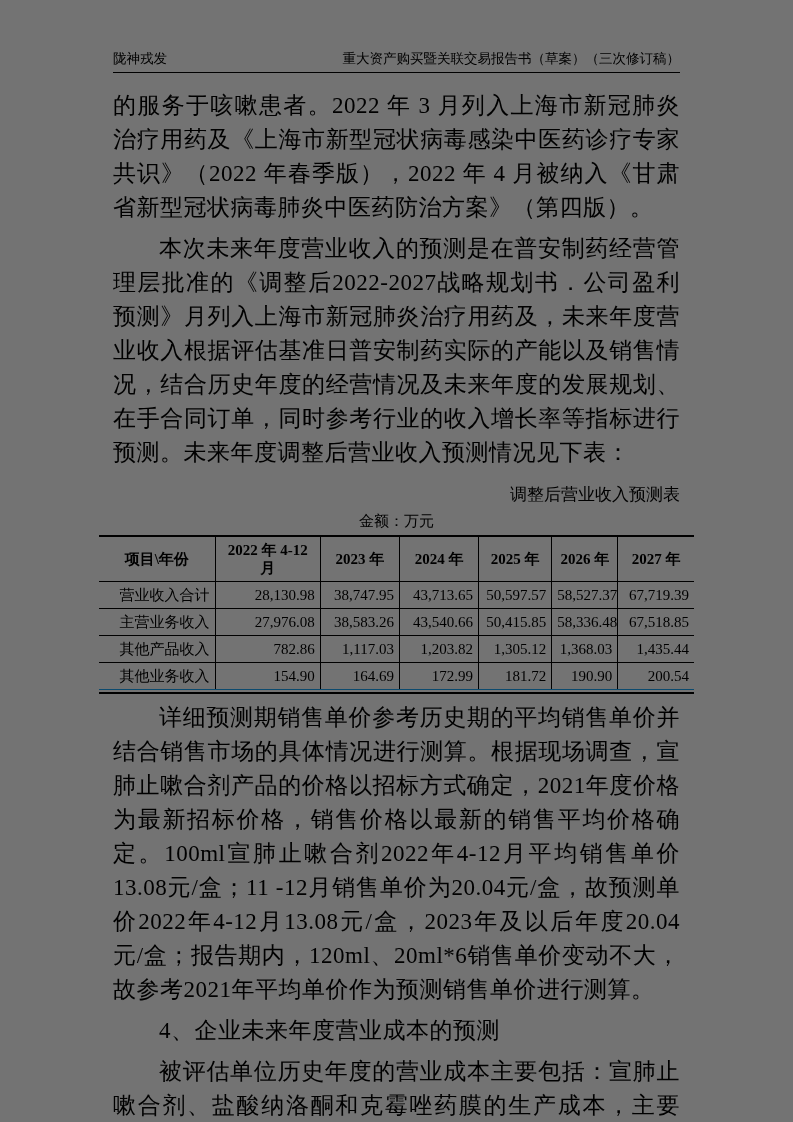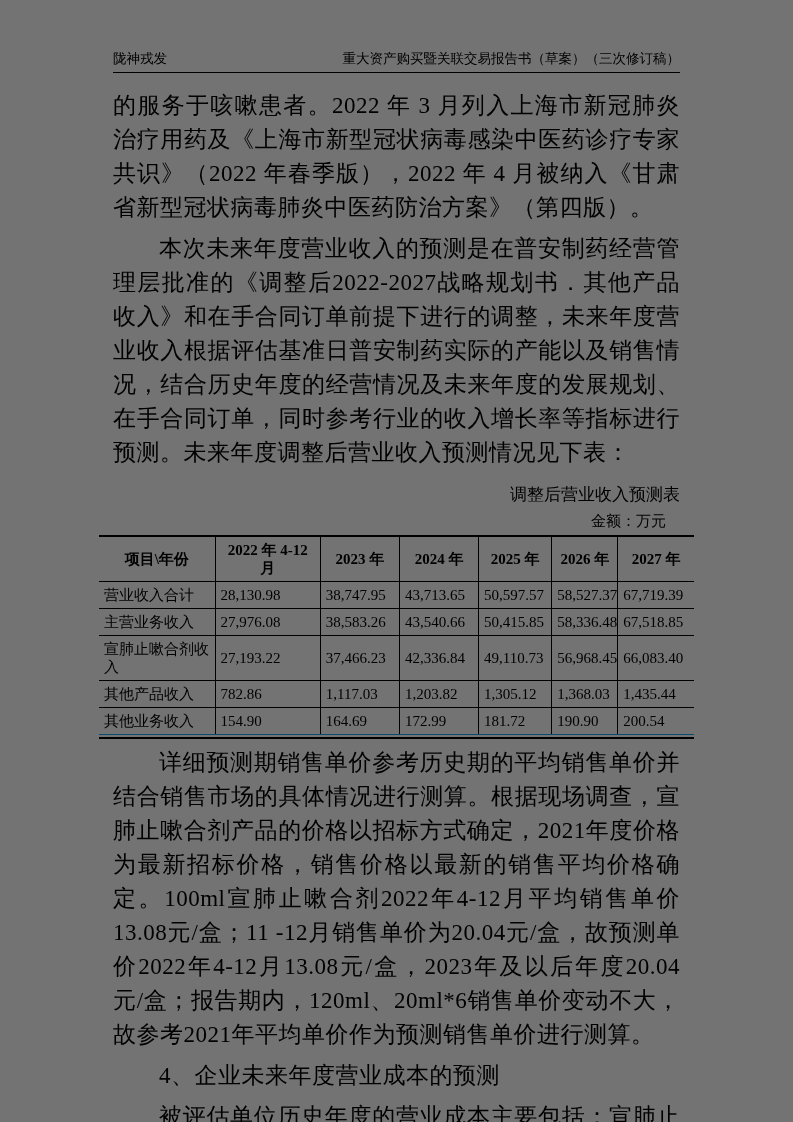--- a/index.html
+++ b/index.html
@@ -18,31 +18,31 @@
   .para {
     margin: 7px 14px 0; font-size: 23px; line-height: 34px;
     text-align: justify; text-indent: 2em; letter-spacing: 0.5px;
   }
   .para.no-indent { text-indent: 0; margin-top: 16px; }
   .table-title {
     margin: 12px 14px 0; font-size: 17px; font-weight: normal;
     text-align: right; line-height: 26px;
   }
   .unit-label {
-    margin: 2px 28px 3px; font-size: 15px; text-align: right; line-height: 22px;
+    margin: 2px 4px 3px; font-size: 15px; text-align: center; line-height: 22px;
   }
   .table-wrap {
     border-top: 2.5px solid #000; border-bottom: 2.5px solid #000;
     padding-bottom: 2px;
   }
   table { width: 100%; border-collapse: collapse; font-size: 15px; table-layout: fixed; }
   th, td { border: 1px solid #000; padding: 4px 5px; line-height: 18px; }
   thead th { font-weight: bold; text-align: center; }
-  td.label { text-align: left; }
-  td.num { }
+  td.label { text-align: right; }
+  td.num { text-align: right; }
   tr > *:first-child { border-left: none; }
   tr > *:last-child { border-right: none; }
   thead tr > * { border-top: none; }
   tbody tr:last-child > * { border-bottom: 1px solid #0c4a6e; }
   
   .t1 col:nth-child(1){width:19.5%} .t1 col:nth-child(2){width:17.7%}
   .t1 col:nth-child(3){width:13.3%} .t1 col:nth-child(4){width:13.3%}
   .t1 col:nth-child(5){width:12.3%} .t1 col:nth-child(6){width:11.1%}
   .t1 col:nth-child(7){width:12.8%}
 </style>
@@ -51,21 +51,21 @@
 
 <div class="page">
 
   <header class="page-header">
     <span>陇神戎发</span>
     <span>重大资产购买暨关联交易报告书（草案）（三次修订稿）</span>
   </header>
 
   <p class="para no-indent">的服务于咳嗽患者。2022 年 3 月列入上海市新冠肺炎治疗用药及《上海市新型冠状病毒感染中医药诊疗专家共识》（2022 年春季版），2022 年 4 月被纳入《甘肃省新型冠状病毒肺炎中医药防治方案》（第四版）。</p>
 
-  <p class="para">本次未来年度营业收入的预测是在普安制药经营管理层批准的《调整后2022-2027战略规划书．其他产品收入》和在手合同订单前提下进行的调整，未来年度营业收入根据评估基准日普安制药实际的产能以及销售情况，结合历史年度的经营情况及未来年度的发展规划、在手合同订单，同时参考行业的收入增长率等指标进行预测。未来年度调整后营业收入预测情况见下表：</p>
+  <p class="para">本次未来年度营业收入的预测是在普安制药经营管理层批准的《调整后2022-2027战略规划书．公司盈利预测》月列入上海市新冠肺炎治疗用药及，未来年度营业收入根据评估基准日普安制药实际的产能以及销售情况，结合历史年度的经营情况及未来年度的发展规划、在手合同订单，同时参考行业的收入增长率等指标进行预测。未来年度调整后营业收入预测情况见下表：</p>
 
   <h3 class="table-title">调整后营业收入预测表</h3>
   <div class="unit-label">金额：万元</div>
 
   <div class="table-wrap">
     <table class="t1">
       <colgroup>
           <col>
           <col>
           <col>
@@ -98,29 +98,20 @@
         <tr>
           <td class="label">主营业务收入</td>
           <td class="num">27,976.08</td>
           <td class="num">38,583.26</td>
           <td class="num">43,540.66</td>
           <td class="num">50,415.85</td>
           <td class="num">58,336.48</td>
           <td class="num">67,518.85</td>
         </tr>
         <tr>
-          <td class="label">宣肺止嗽合剂收入</td>
-          <td class="num">27,193.22</td>
-          <td class="num">37,466.23</td>
-          <td class="num">42,336.84</td>
-          <td class="num">49,110.73</td>
-          <td class="num">56,968.45</td>
-          <td class="num">66,083.40</td>
-        </tr>
-        <tr>
           <td class="label">其他产品收入</td>
           <td class="num">782.86</td>
           <td class="num">1,117.03</td>
           <td class="num">1,203.82</td>
           <td class="num">1,305.12</td>
           <td class="num">1,368.03</td>
           <td class="num">1,435.44</td>
         </tr>
         <tr>
           <td class="label">其他业务收入</td>

